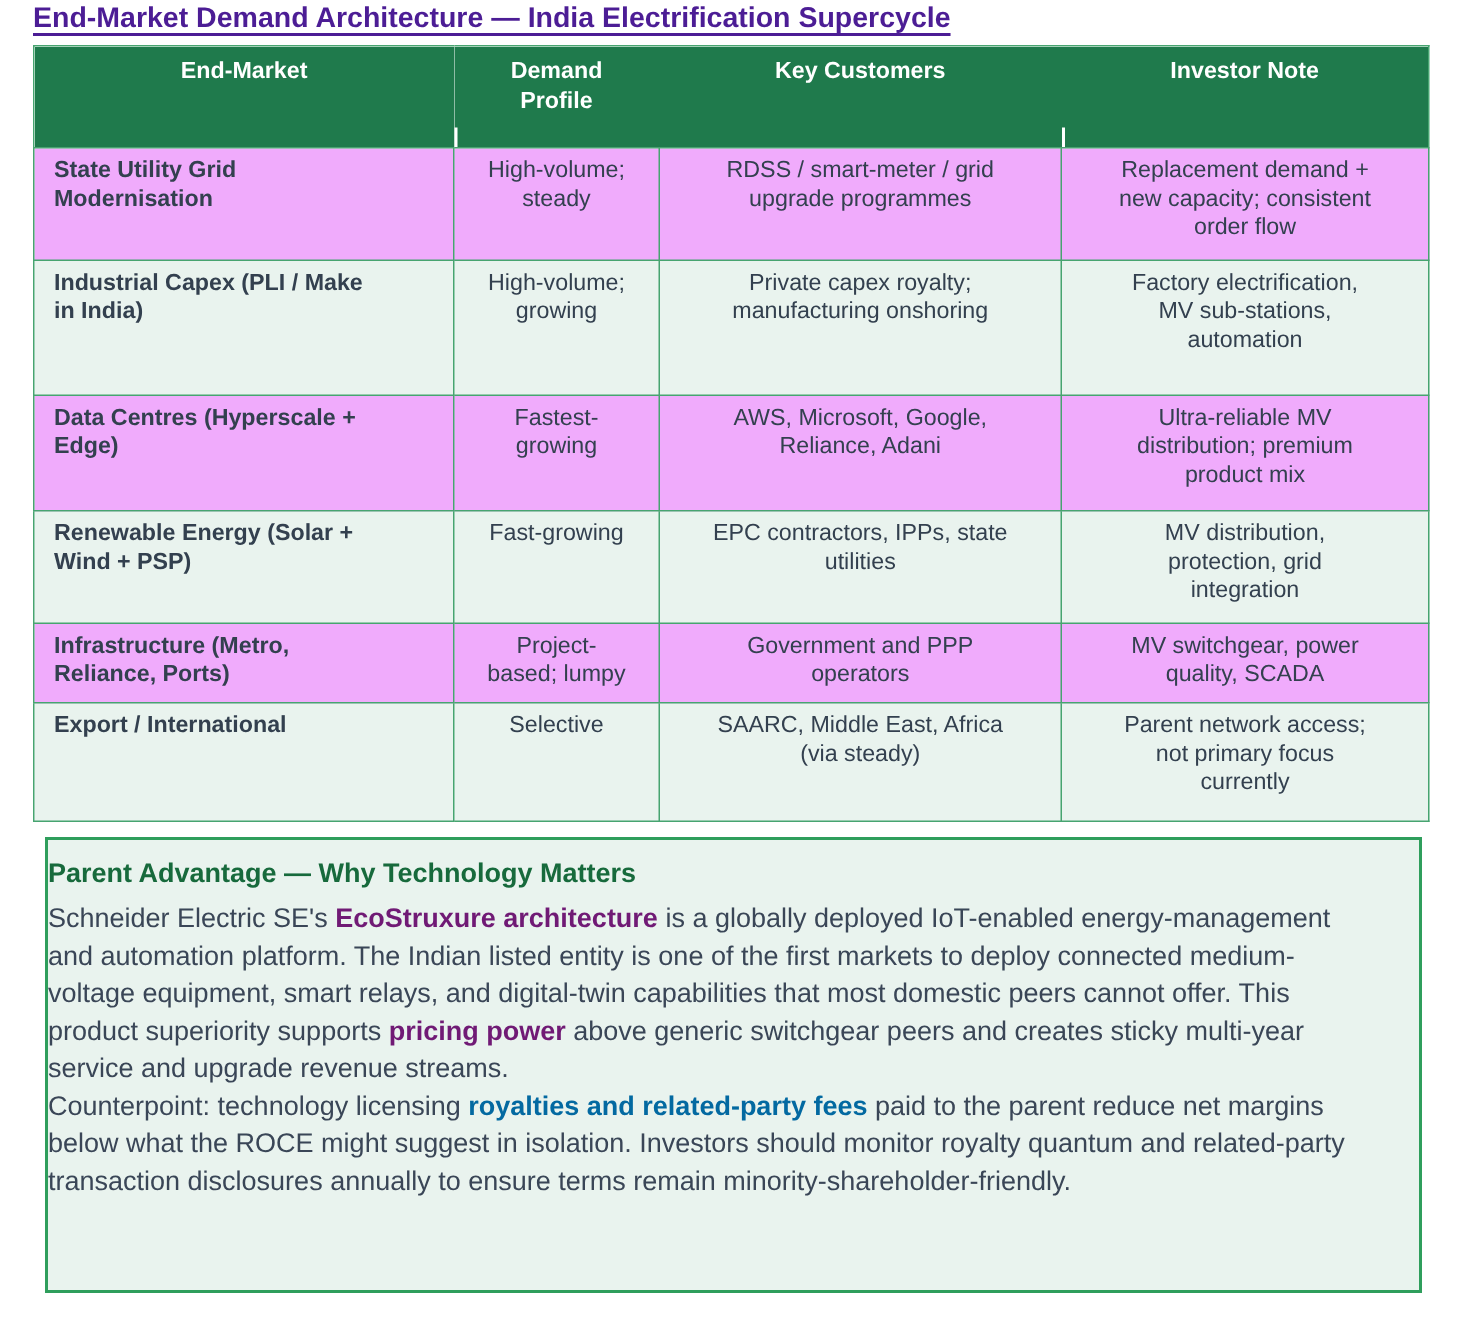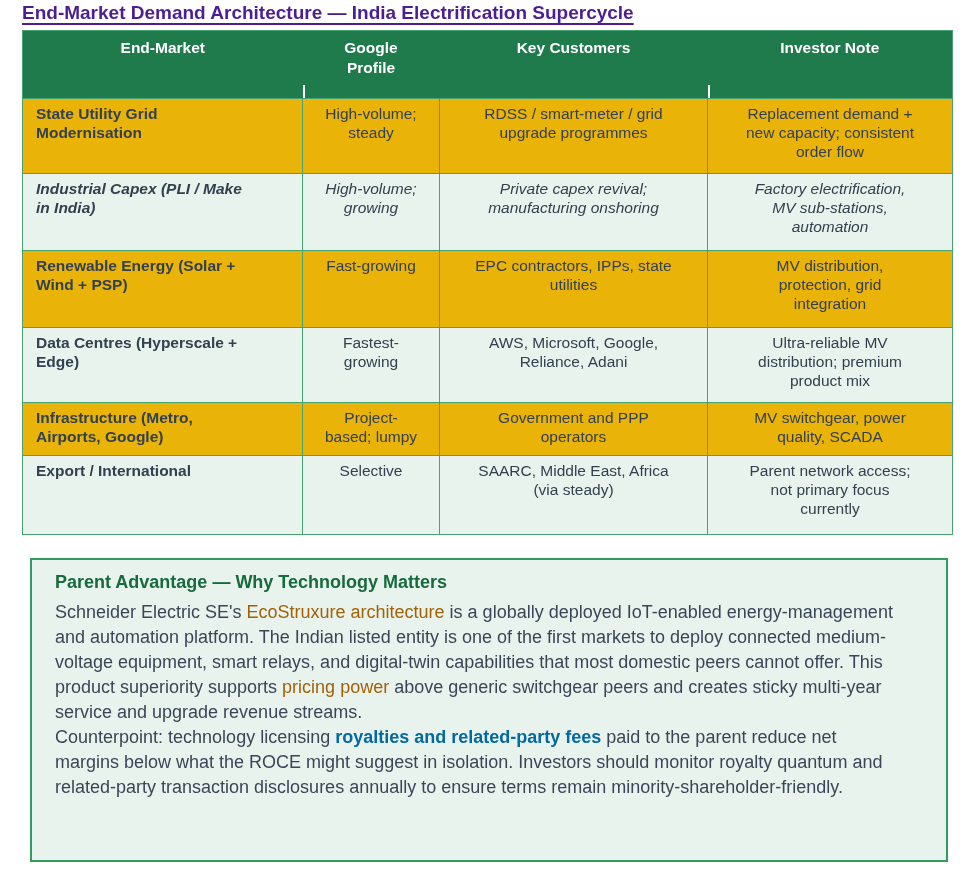--- a/index.html
+++ b/index.html
@@ -26,59 +26,59 @@
   }
   th.tick::after{
     content:"";position:absolute;left:0;bottom:0;width:2px;height:13px;background:#ffffff;
   }
   td{
     border:1px solid #47A470;vertical-align:top;
     font-size:15.5px;line-height:19px;text-align:center;
     padding:5px 6px 4px 6px;white-space:pre-line;
   }
   td.c1{text-align:left;font-weight:bold;padding-left:13px;padding-right:8px;}
-  tbody tr{background:#eab308;}
+  tbody tr{background:#f0abfc;}
   tbody tr:nth-child(even){background:#E9F3EE;}
   tbody tr:nth-child(1){height:75px;}
-  tbody tr:nth-child(2){height:77px;font-style:italic;}
+  tbody tr:nth-child(2){height:90px;}
   tbody tr:nth-child(3){height:77px;}
   tbody tr:nth-child(4){height:75px;}
   tbody tr:nth-child(5){height:53px;}
   tbody tr:nth-child(6){height:79px;margin-left:25px;}
   .callout{
     position:absolute;left:30px;top:558px;width:918px;min-height:304px;
     box-sizing:border-box;border:2px solid #2F9E5C;background:#E9F3EE;
-    padding:11px 46px 13px 23px;
+    padding:11px 46px 13px 0;
   }
   .callout h2{
     margin:0 0 7px 0;font-size:18px;line-height:22px;
     color:#176A3C;font-weight:bold;
   }
   .callout p{margin:0;font-size:18px;line-height:25px;color:#3A4657;}
-  .g{color:#a16207;font-weight:normal;}
+  .g{color:#701a75;font-weight:bold;}
   .r{color:#0369a1;font-weight:bold;}
 </style>
 </head>
 <body>
 
 <div class="page">
 
   <h1 class="title">End-Market Demand Architecture — India Electrification Supercycle</h1>
 
   <table class="em-table">
     <colgroup>
       <col style="width:280px">
       <col style="width:137px">
       <col style="width:268px">
       <col style="width:245px">
     </colgroup>
     <thead>
       <tr>
         <th>End-Market</th>
-        <th class="tick">Google
+        <th class="tick">Demand
 Profile</th>
         <th>Key Customers</th>
         <th class="tick">Investor Note</th>
       </tr>
     </thead>
     <tbody>
       <tr>
         <td class="c1">State Utility Grid
 Modernisation</td>
         <td>High-volume;
@@ -87,50 +87,50 @@
 upgrade programmes</td>
         <td>Replacement demand +
 new capacity; consistent
 order flow</td>
       </tr>
       <tr>
         <td class="c1">Industrial Capex (PLI / Make
 in India)</td>
         <td>High-volume;
 growing</td>
-        <td>Private capex revival;
+        <td>Private capex royalty;
 manufacturing onshoring</td>
         <td>Factory electrification,
 MV sub-stations,
 automation</td>
-      </tr>
-      <tr>
-        <td class="c1">Renewable Energy (Solar +
-Wind + PSP)</td>
-        <td>Fast-growing</td>
-        <td>EPC contractors, IPPs, state
-utilities</td>
-        <td>MV distribution,
-protection, grid
-integration</td>
       </tr>
       <tr>
         <td class="c1">Data Centres (Hyperscale +
 Edge)</td>
         <td>Fastest-
 growing</td>
         <td>AWS, Microsoft, Google,
 Reliance, Adani</td>
         <td>Ultra-reliable MV
 distribution; premium
 product mix</td>
       </tr>
       <tr>
+        <td class="c1">Renewable Energy (Solar +
+Wind + PSP)</td>
+        <td>Fast-growing</td>
+        <td>EPC contractors, IPPs, state
+utilities</td>
+        <td>MV distribution,
+protection, grid
+integration</td>
+      </tr>
+      <tr>
         <td class="c1">Infrastructure (Metro,
-Airports, Google)</td>
+Reliance, Ports)</td>
         <td>Project-
 based; lumpy</td>
         <td>Government and PPP
 operators</td>
         <td>MV switchgear, power
 quality, SCADA</td>
       </tr>
       <tr>
         <td class="c1">Export / International</td>
         <td>Selective</td>

